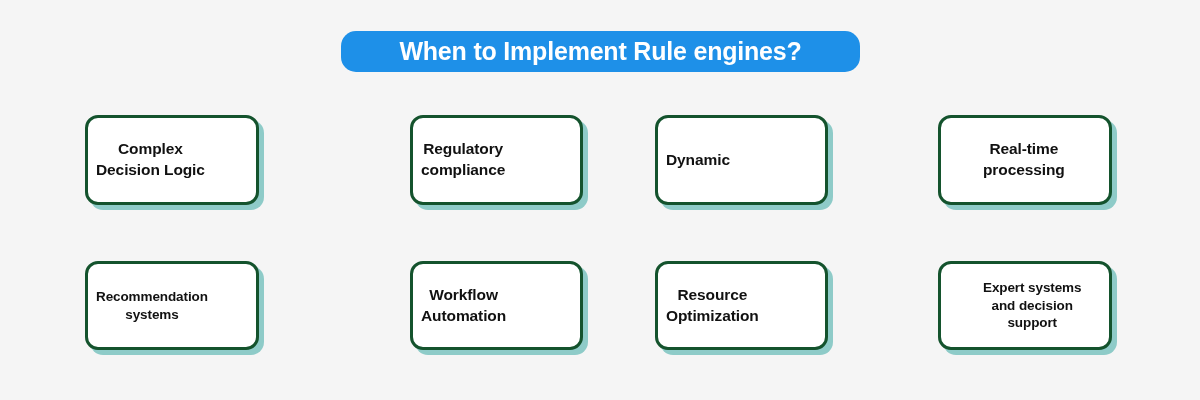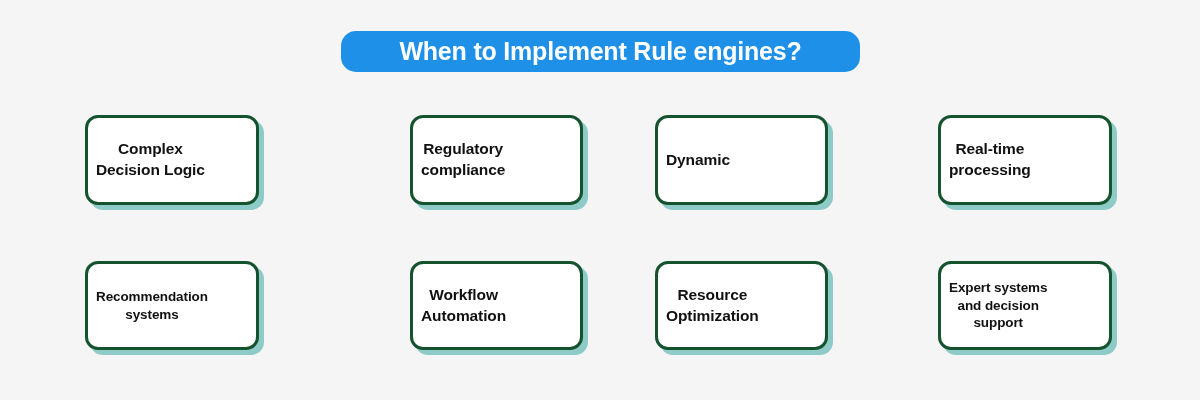--- a/index.html
+++ b/index.html
@@ -79,21 +79,21 @@
 
   
   .r1 { top: 115px; height: 90px; }
   
   .r2 { top: 261px; height: 89px; }
 
   
   .c1 { left: 85px;  width: 174px; }
   .c2 { left: 370px; width: 173px; margin-left: 40px; }
   .c3 { left: 655px; width: 173px; }
-  .c4 { left: 938px; width: 174px; }
+  .c4 { left: 938px; width: 174px; padding-left: 34px; }
 </style>
 </head>
 <body>
 
 <div id="infographic">
 
   <div class="title-banner">
     <span class="title-text">When to Implement Rule engines?</span>
   </div>
 

